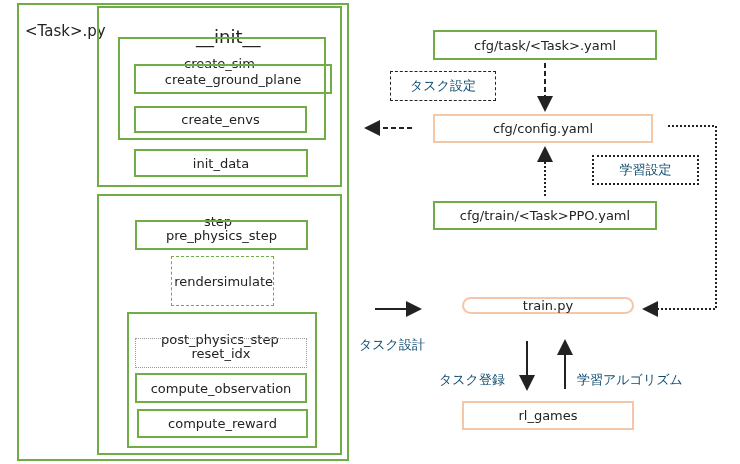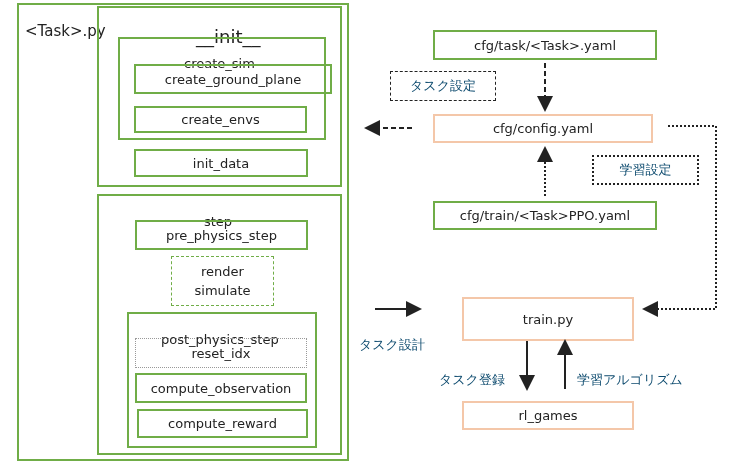--- a/index.html
+++ b/index.html
@@ -30,21 +30,21 @@
 <div class="box g" style="left:134px;top:64px;width:198px;height:30px;">create_ground_plane</div>
 <div class="box g" style="left:134px;top:106px;width:173px;height:27px;">create_envs</div>
 
 <div class="box g" style="left:134px;top:149px;width:174px;height:28px;">init_data</div>
 
 <div class="box g" style="left:97px;top:194px;width:245px;height:261px;"></div>
 <div class="lbl" style="left:204px;top:200px;">step</div>
 
 <div class="box g" style="left:135px;top:220px;width:173px;height:30px;">pre_physics_step</div>
 
-<div class="box gdash" style="left:171px;top:256px;width:103px;height:50px;flex-direction:column;line-height:19px;">
+<div class="box gdash" style="left:171px;top:256px;width:103px;height:50px;line-height:19px;justify-content:flex-end;">
   <span>render</span>
   <span>simulate</span>
 </div>
 
 <div class="box g" style="left:127px;top:312px;width:190px;height:136px;"></div>
 <div class="lbl" style="left:161px;top:318px;">post_physics_step</div>
 
 <div class="box gdot" style="left:135px;top:338px;width:172px;height:30px;">reset_idx</div>
 <div class="box g" style="left:135px;top:373px;width:172px;height:30px;">compute_observation</div>
 <div class="box g" style="left:137px;top:409px;width:171px;height:29px;">compute_reward</div>
@@ -52,21 +52,21 @@
 <div class="box g" style="left:433px;top:30px;width:224px;height:30px;">cfg/task/&lt;Task&gt;.yaml</div>
 
 <div class="box kdash jp" style="left:390px;top:71px;width:106px;height:30px;">タスク設定</div>
 
 <div class="box o" style="left:433px;top:114px;width:220px;height:29px;">cfg/config.yaml</div>
 
 <div class="box kdot jp" style="left:592px;top:155px;width:107px;height:30px;">学習設定</div>
 
 <div class="box g" style="left:433px;top:201px;width:224px;height:29px;">cfg/train/&lt;Task&gt;PPO.yaml</div>
 
-<div class="box o" style="left:462px;top:297px;width:172px;height:44px;">train.py</div>
+<div class="box o" style="left:462px;top:297px;width:172px;height:17px;border-radius:11px;">train.py</div>
 <div class="box o" style="left:462px;top:401px;width:172px;height:29px;">rl_games</div>
 
 <div class="lbl jp" style="left:359px;top:322px;">タスク設計</div>
 <div class="lbl jp" style="left:439px;top:357px;">タスク登録</div>
 <div class="lbl jp" style="left:577px;top:357px;">学習アルゴリズム</div>
 
 <svg width="740" height="464">
   <defs>
     <marker id="ah" markerWidth="8" markerHeight="8" refX="6" refY="4" orient="auto">
       <path d="M0,0 L8,4 L0,8 z" fill="#222"></path>

